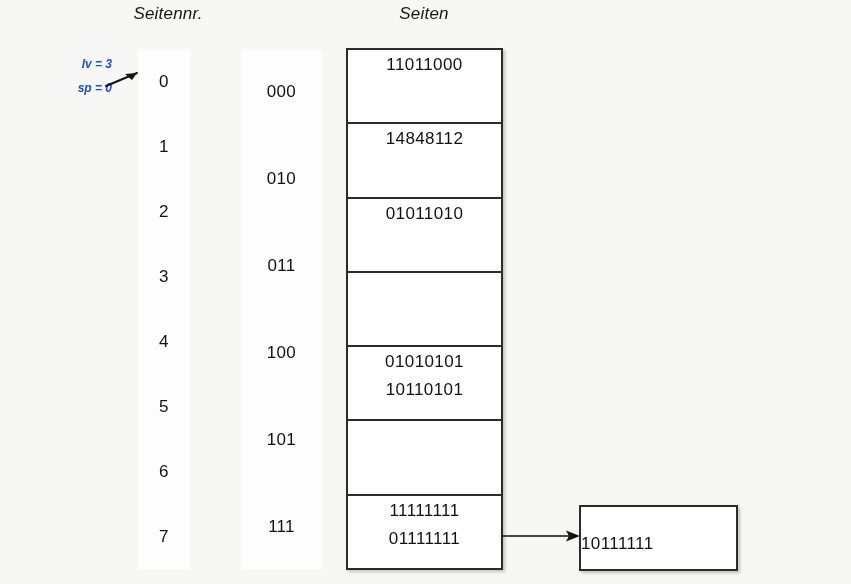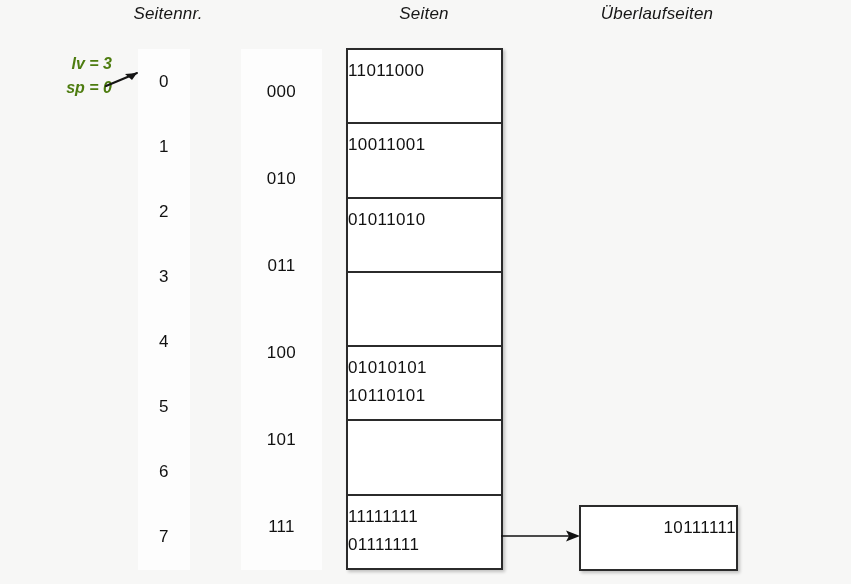--- a/index.html
+++ b/index.html
@@ -38,24 +38,24 @@
   #hdr-hw       { left: 281px; top: 8px; margin-top: 44px; }
   #hdr-seiten   { left: 424px; top: 4px; }
   #hdr-ueber    { left: 657px; top: 4px; }
 
   
   #annotation {
     position: absolute;
     left: 34px;
     top: 52px;
     font-style: italic;
-    font-size: 16px;
+    font-size: 12px;
     font-weight: 600;
     line-height: 24px;
-    color: #4d7c0f;
+    color: #1d4ed8;
     text-align: right;
     width: 78px;
     white-space: nowrap;
   }
   #annotation div { display: block; }
 
   #pointer-arrow {
     position: absolute;
     left: 104px;
     top: 66px;
@@ -107,23 +107,23 @@
     box-shadow: 2px 2px 3px rgba(0,0,0,0.22);
     display: flex;
     flex-direction: column;
   }
   .page-row {
     flex: 1 1 0;
     border-bottom: 2px solid #2b2b2b;
     box-sizing: border-box;
     display: flex;
     flex-direction: column;
-    align-items: flex-start;
+    align-items: center;
     justify-content: flex-start;
-    padding-top: 7px;
+    padding-top: 1px;
     overflow: hidden;
   }
   .page-row:last-child { border-bottom: none; }
   .rec {
     font-size: 17px;
     line-height: 28px;
     letter-spacing: 0.4px;
     color: #111111;
     white-space: nowrap;
   }
@@ -134,40 +134,39 @@
     left: 579px;
     top: 505px;
     width: 159px;
     height: 66px;
     border: 2px solid #2b2b2b;
     background: #ffffff;
     box-sizing: border-box;
     box-shadow: 2px 2px 3px rgba(0,0,0,0.22);
     display: flex;
     align-items: flex-start;
-    justify-content: flex-end;
-    padding-top: 7px;
+    justify-content: flex-start;
+    padding-top: 23px;
   }
   #overflow-link {
     position: absolute;
     left: 500px;
     top: 522px;
     width: 84px;
     height: 28px;
   }
 </style>
 </head>
 <body>
 
 <div id="canvas">
 
   <div class="col-header" id="hdr-seitennr">Seitennr.</div>
   <div class="col-header" id="hdr-hw">h(w)</div>
   <div class="col-header" id="hdr-seiten">Seiten</div>
-  <div class="col-header" id="hdr-ueber">Überlaufseiten</div>
 
   <div id="annotation">
     <div>lv = 3</div>
     <div>sp = 0</div>
   </div>
 
   <svg id="pointer-arrow" viewBox="0 0 40 26">
     <path d="M2 20 L33 7" stroke="#141414" stroke-width="2" fill="none" stroke-linecap="round"></path>
     <path d="M33 7 L21 8 L28 14 Z" fill="#141414"></path>
   </svg>
@@ -194,21 +193,21 @@
     <div class="num-cell">101</div>
     <div class="num-cell">111</div>
   </div>
 
   <div id="pages-table">
     <div class="page-row">
       <span class="rec">11011000</span>
       <span class="rec"></span>
     </div>
     <div class="page-row">
-      <span class="rec">10011001</span>
+      <span class="rec">14848112</span>
       <span class="rec"></span>
     </div>
     <div class="page-row">
       <span class="rec">01011010</span>
     </div>
     <div class="page-row">
       <span class="rec"></span>
       <span class="rec"></span>
     </div>
     <div class="page-row">

